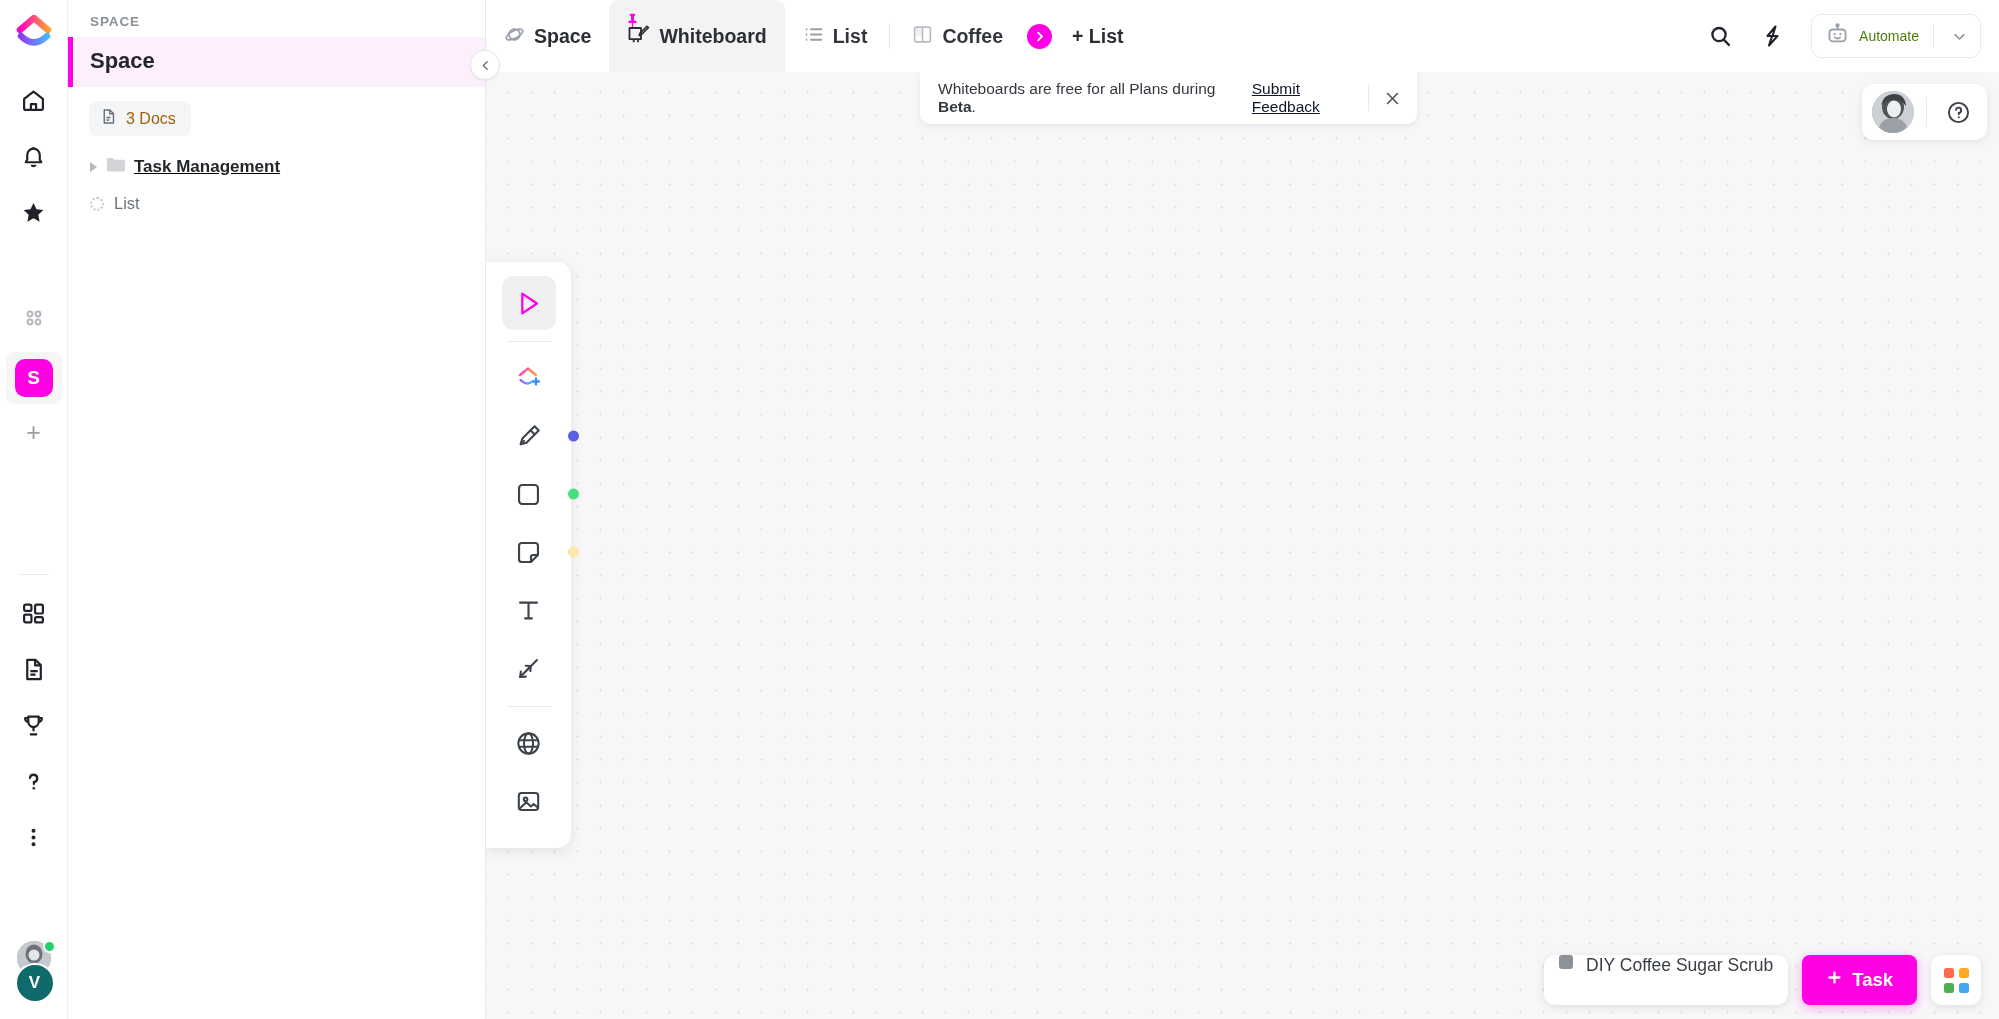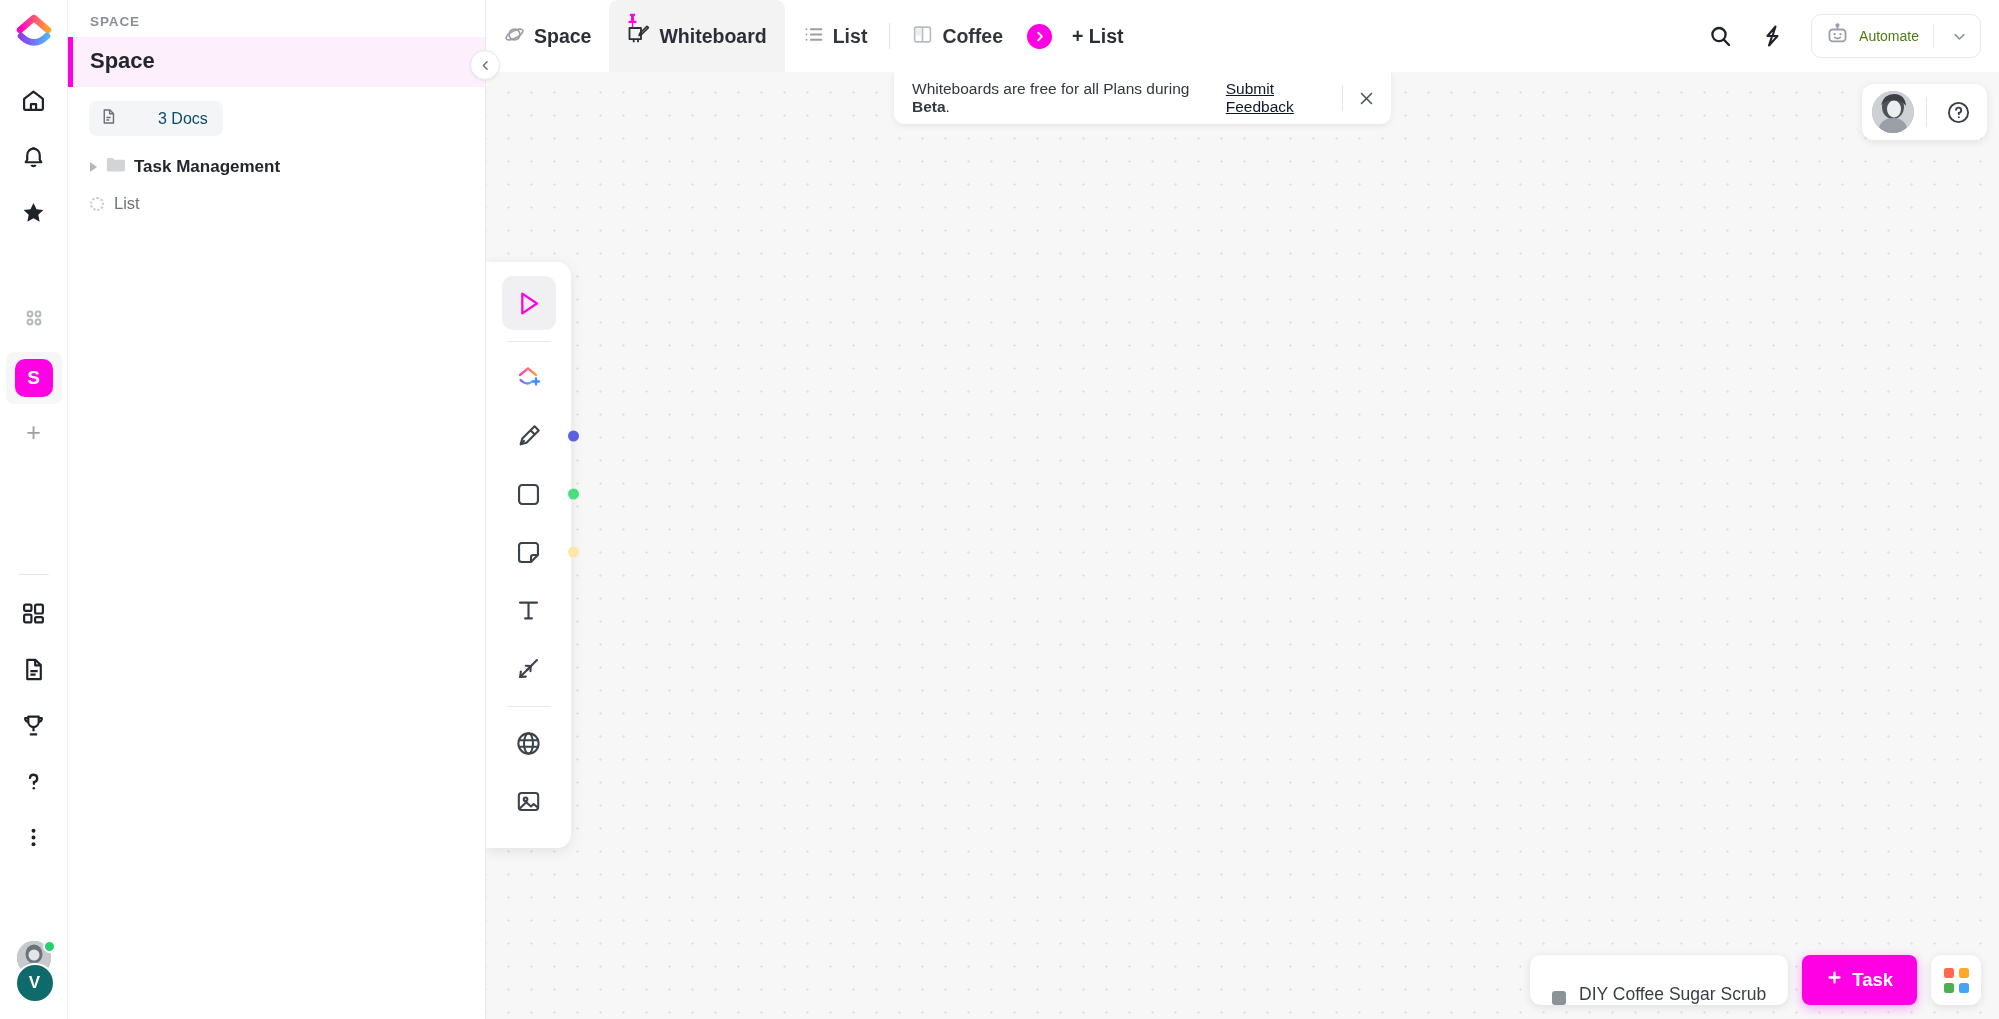--- a/index.html
+++ b/index.html
@@ -73,24 +73,24 @@
   .sb-space-row::before {
     content: ''; position: absolute; left: 0; top: 0; bottom: 0;
     width: 5px; background: #ff00e5;
   }
   .sb-space-title { font-size: 22px; font-weight: 700; color: #23262b; }
   .sb-docs {
     display: inline-flex; align-items: center; gap: 9px;
     background: #f4f5f6; border-radius: 8px; padding: 7px 15px 7px 11px;
     margin: 14px 0 0 21px; cursor: pointer;
   }
-  .sb-docs-txt { font-size: 16px; color: #0c4a6e; margin-left: 32px; }
+  .sb-docs-txt { font-size: 16px; color: #a16207; }
   .sb-folder {
     display: flex; align-items: center; gap: 9px;
-    padding: 10px 0 9px 22px; margin-top: 10px; cursor: pointer;
+    padding: 10px 0 9px 22px; margin-top: 10px; cursor: pointer; text-decoration: underline;
   }
   .sb-folder-txt { font-size: 17px; font-weight: 700; color: #22262b; }
   .sb-list {
     display: flex; align-items: center; gap: 10px;
     padding: 8px 0 8px 22px; cursor: pointer;
   }
   .sb-list-txt { font-size: 16.5px; color: #6e747c; }
   .tri { width: 0; height: 0; border-left: 7px solid #b4b8be;
     border-top: 5px solid transparent; border-bottom: 5px solid transparent; }
   .spinner {
@@ -146,21 +146,21 @@
   
   .canvas {
     flex: 1; position: relative; background-color: #f7f7f8;
     background-image: radial-gradient(#e2e3e6 1.4px, transparent 1.4px);
     background-size: 23px 23px; background-position: 11px 9px;
     overflow: hidden;
   }
 
   
   .banner {
-    position: absolute; left: 408px; top: 0px; width: 497px; height: 52px;
+    position: absolute; left: 434px; top: 0px; width: 497px; height: 52px;
     background: #fff; border-radius: 0 0 10px 10px; display: flex;
     align-items: center; padding: 0 0 0 18px;
     box-shadow: 0 2px 7px rgba(0,0,0,.07); z-index: 12;
   }
   .banner-txt { font-size: 15.5px; color: #33383e; }
   .banner-txt b { font-weight: 700; }
   .banner-link {
     font-size: 15.5px; color: #0f172a; text-decoration: underline;
     margin-left: 6px; cursor: pointer;
   }
@@ -201,22 +201,22 @@
     position: absolute; right: -23px; top: 50%; transform: translateY(-50%);
     width: 11px; height: 11px; border-radius: 50%;
   }
 
   
   .bottom-bar {
     position: absolute; right: 18px; bottom: 14px;
     display: flex; align-items: center; gap: 14px; z-index: 12;
   }
   .task-chip {
-    display: flex; align-items: flex-end; gap: 13px; height: 50px;
-    background: #fff; border-radius: 11px; padding: 0 22px;
+    display: flex; align-items: flex-start; gap: 13px; height: 50px;
+    background: #fff; border-radius: 11px; padding: 0 15px;
     box-shadow: 0 2px 8px rgba(0,0,0,.1); cursor: pointer;
   }
   .task-chip-sq { width: 14px; height: 14px; border-radius: 3px; background: #8d9299; }
   .task-chip-txt { font-size: 17.5px; color: #3a3f45; }
   .btn-task {
     display: flex; align-items: center; gap: 9px; height: 50px;
     background: #ff00e5; color: #fff; border-radius: 8px; padding: 0 24px;
     font-size: 18.5px; font-weight: 700; cursor: pointer;
     box-shadow: 0 3px 12px rgba(255,0,229,.35);
   }

